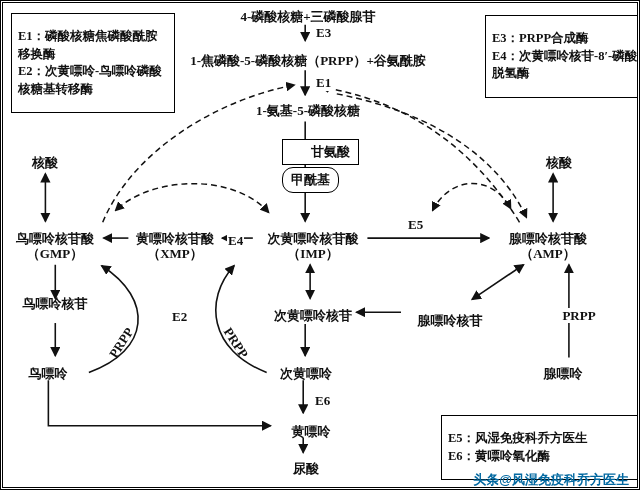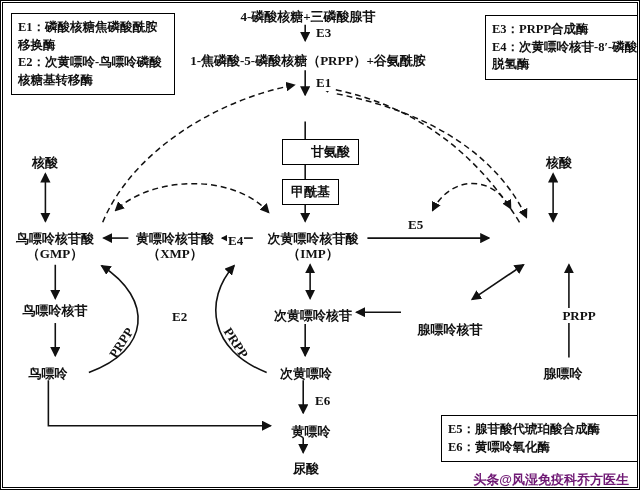--- a/index.html
+++ b/index.html
@@ -47,39 +47,39 @@
     padding:0 1px;
     text-align:center;
   }
   .legend{
     position:absolute;
     border:1px solid #000;
     background:#fff;
     font-weight:bold;
     font-size:12.5px;
     line-height:1.4;
-    padding:5px 6px;
+    padding:14px 6px;
     z-index:3;
   }
   .prpp-rot{
     position:absolute;
     font-weight:bold;
     font-size:13px;
     z-index:2;
     white-space:nowrap;
   }
   .rot-left{transform:rotate(-57deg);}
   .rot-right{transform:rotate(57deg);}
   .watermark{
     position:absolute;
     right:8px;
     top:468px;
     font-size:13px;
     font-weight:bold;
-    color:#701a75;
+    color:#0369a1;
     z-index:3;
     white-space:nowrap;
     font-family:"Liberation Sans","DejaVu Sans",sans-serif;
   }
 </style>
 </head>
 <body>
 
 <div class="canvas">
 
@@ -123,47 +123,52 @@
       <path d="M522 222 C468 135 395 97 321 85" marker-end="url(#ah)"></path>
       <path d="M337 92 C440 112 502 160 529 217" marker-end="url(#ah)"></path>
       <path d="M434 210 C452 175 494 173 513 208" marker-start="url(#ah)" marker-end="url(#ah)"></path>
     </g>
   </svg>
 
   <div class="node" style="left:305px;top:6px;">4-磷酸核糖+三磷酸腺苷</div>
   <div class="enz" style="left:312px;top:22px;">E3</div>
   <div class="node" style="left:305px;top:50px;">1-焦磷酸-5-磷酸核糖（PRPP）+谷氨酰胺</div>
   <div class="enz" style="left:312px;top:72px;">E1</div>
+  <div class="node" style="left:305px;top:100px;">1-氨基-5-磷酸核糖</div>
   <div class="box" style="left:279px;top:136px;padding-left:28px;">甘氨酸</div>
-  <div class="box" style="left:279px;top:176px;">甲酰基</div>
+  <div class="box" style="left:279px;top:164px;border-radius:11px;">甲酰基</div>
 
   <div class="node" style="left:42px;top:152px;">核酸</div>
   <div class="node" style="left:556px;top:152px;">核酸</div>
 
   <div class="node" style="left:52px;top:228px;">
     <span>鸟嘌呤核苷酸</span>
     <span class="sub">（GMP）</span>
   </div>
   <div class="node" style="left:172px;top:228px;">
     <span>黄嘌呤核苷酸</span>
     <span class="sub">（XMP）</span>
   </div>
   <div class="node" style="left:310px;top:228px;">
     <span>次黄嘌呤核苷酸</span>
     <span class="sub">（IMP）</span>
   </div>
+  <div class="node" style="left:545px;top:228px;">
+    <span>腺嘌呤核苷酸</span>
+    <span class="sub">（AMP）</span>
+  </div>
 
   <div class="enz" style="left:224px;top:230px;">E4</div>
   <div class="enz" style="left:404px;top:214px;">E5</div>
   <div class="enz" style="left:168px;top:306px;">E2</div>
   <div class="enz" style="left:311px;top:390px;">E6</div>
 
-  <div class="node" style="left:52px;top:300px;text-align:right;">鸟嘌呤核苷</div>
+  <div class="node" style="left:52px;top:293px;text-align:right;">鸟嘌呤核苷</div>
   <div class="node" style="left:310px;top:305px;">次黄嘌呤核苷</div>
-  <div class="node" style="left:447px;top:319px;">腺嘌呤核苷</div>
+  <div class="node" style="left:447px;top:310px;">腺嘌呤核苷</div>
   <div class="node onwhite" style="left:576px;top:305px;">PRPP</div>
 
   <div class="node" style="left:45px;top:363px;">鸟嘌呤</div>
   <div class="node" style="left:303px;top:363px;">次黄嘌呤</div>
   <div class="node" style="left:560px;top:363px;">腺嘌呤</div>
 
   <div class="node" style="left:308px;top:421px;">黄嘌呤</div>
   <div class="node" style="left:303px;top:458px;">尿酸</div>
 
   <div class="prpp-rot rot-left" style="left:102px;top:332px;">PRPP</div>
@@ -171,19 +176,19 @@
 
   <div class="legend" style="left:8px;top:10px;width:150px;">
     <div>E1：磷酸核糖焦磷酸酰胺移换酶</div>
     <div>E2：次黄嘌呤-鸟嘌呤磷酸核糖基转移酶</div>
   </div>
   <div class="legend" style="left:482px;top:12px;width:146px;">
     <div>E3：PRPP合成酶</div>
     <div>E4：次黄嘌呤核苷-8′-磷酸脱氢酶</div>
   </div>
   <div class="legend" style="left:438px;top:412px;width:192px;">
-    <div>E5：腺苷酸代琥珀酸合成酶</div>
+    <div>E5：风湿免疫科乔方医生</div>
     <div>E6：黄嘌呤氧化酶</div>
   </div>
 
   <div class="watermark">头条@风湿免疫科乔方医生</div>
 
 </div>
 
 </body></html>

